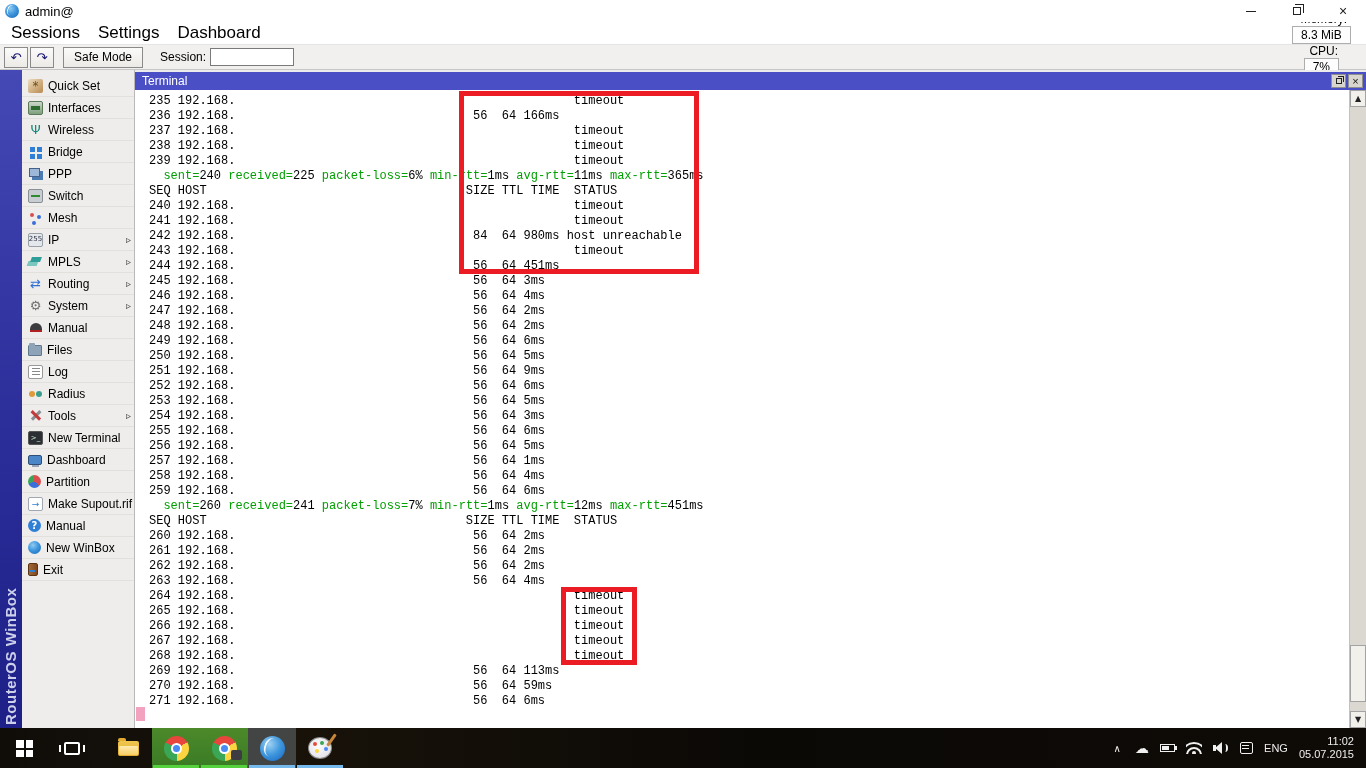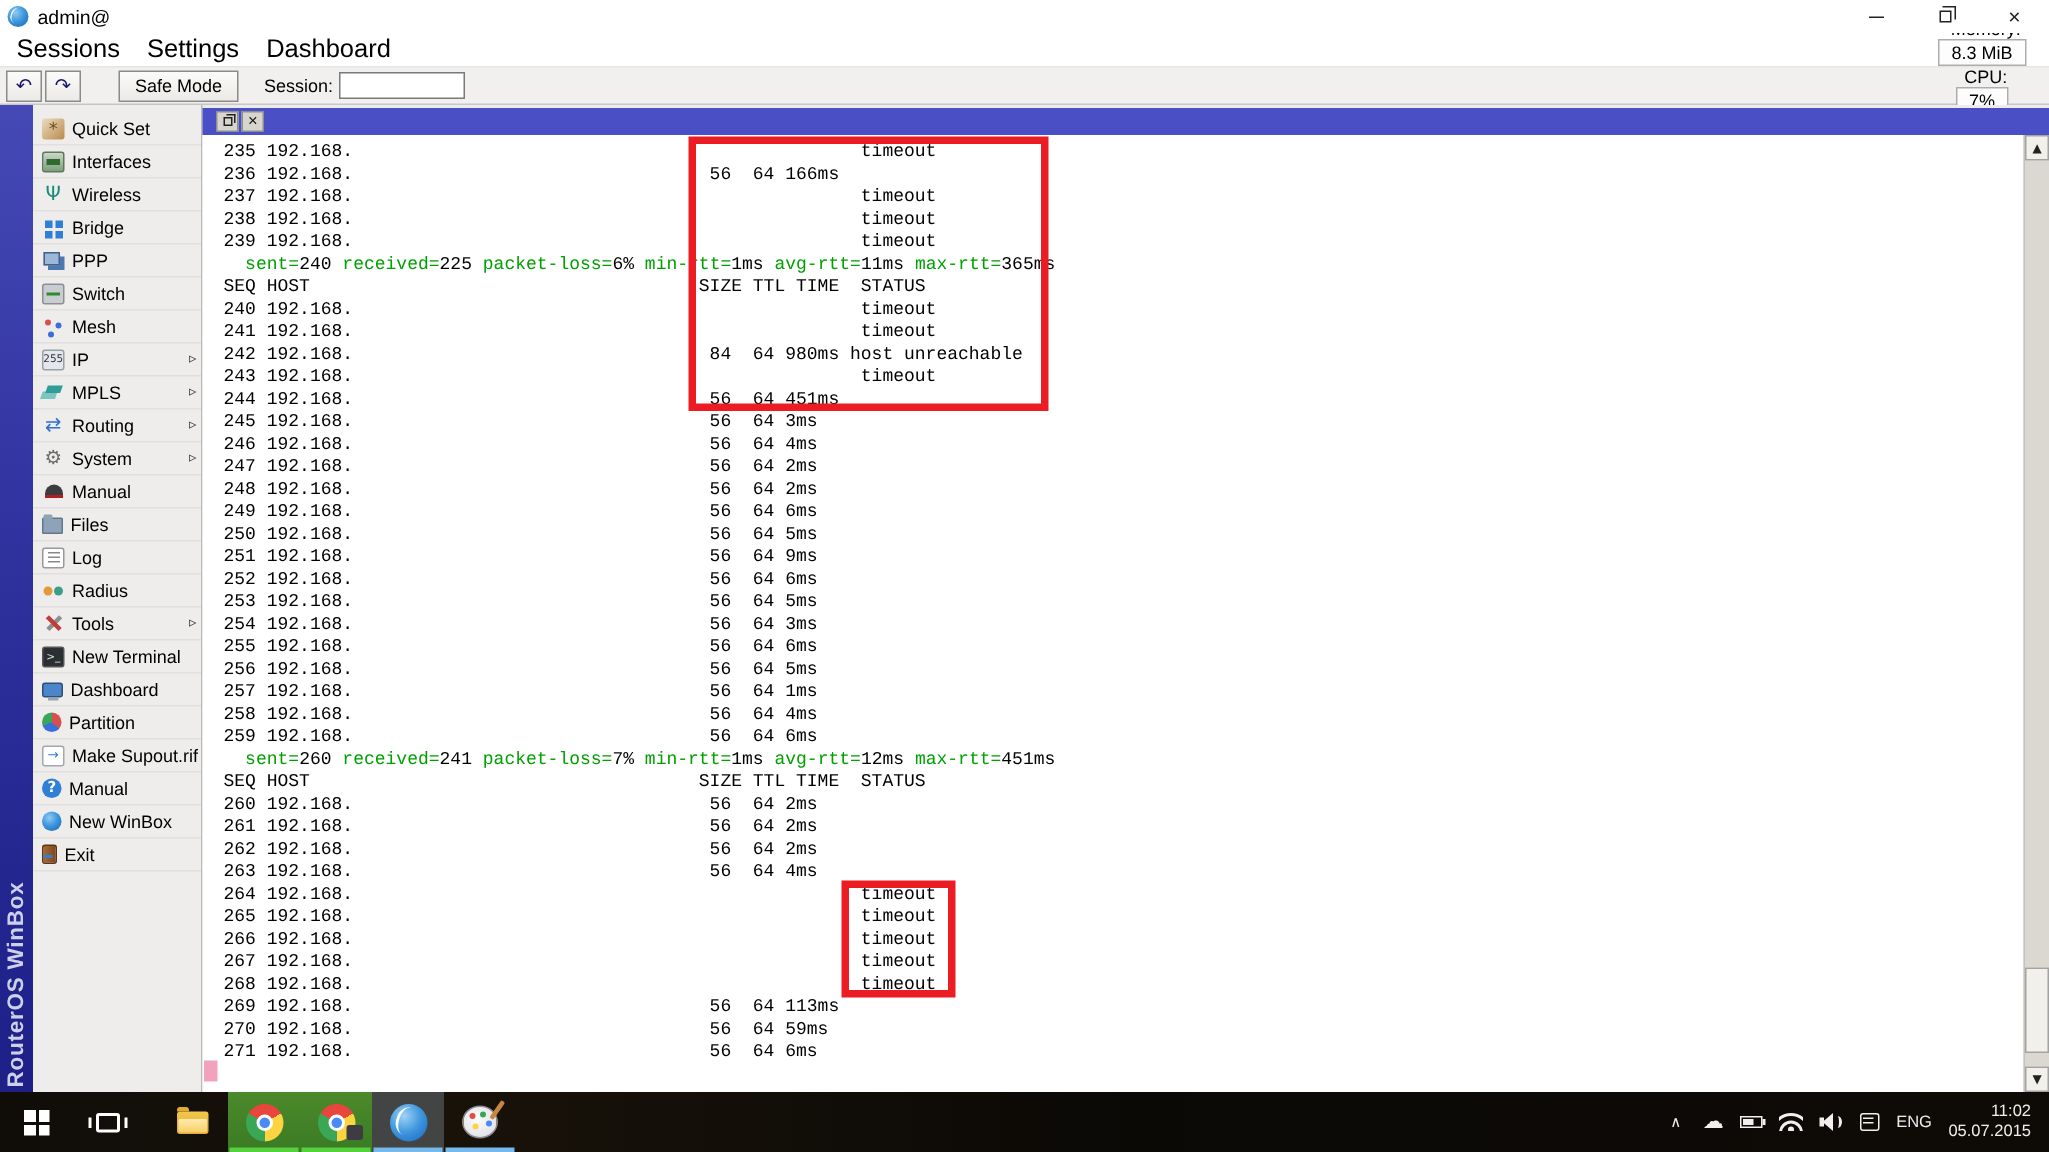--- a/index.html
+++ b/index.html
@@ -24,21 +24,21 @@
   .menubar { height:22px; background:#fff; display:flex; align-items:center; font-size:17px; padding-left:2px; }
   .menu-item { padding:2px 9px; }
 
   
   .toolbar { height:26px; background:#f1f0ee; border-top:1px solid #e5e5e5; border-bottom:1px solid #c6c6c6;
     display:flex; align-items:center; padding:0 4px; font-size:12px; }
   .icon-btn { width:24px; height:21px; border:1px solid #8a8a8a; background:linear-gradient(#fbfbfa,#eceae6);
     color:#15156e; font-size:13px; display:flex; align-items:center; justify-content:center; margin-right:2px;
     font-family:"DejaVu Sans",sans-serif; }
   .safe-mode-btn { height:21px; border:1px solid #8a8a8a; background:linear-gradient(#fbfbfa,#eceae6);
-    padding:0 10px; margin-left:23px; display:flex; align-items:center; }
+    padding:0 10px; margin-left:7px; display:flex; align-items:center; }
   .session-label { margin-left:17px; }
   .session-input { width:84px; height:18px; border:1px solid #7a7a7a; background:#fff; margin-left:4px;
     font-size:12px; padding:0 2px; font-family:"Liberation Sans",sans-serif; }
   .tb-stats { margin-left:auto; display:flex; align-items:center;flex-direction:column; }
   .stat-label { margin-left:7px; margin-right:2px; }
   .stat-value { border:1px solid #adadad; background:#fdfdfd; padding:1px 8px; white-space:nowrap; }
   .conn-icon { width:9px; height:14px; background:#25871f; border:1px solid #14560f; margin-left:7px; flex:none; }
   .lock-icon { width:12px; height:9px; background:linear-gradient(#f3c84a,#d99f14); border:1px solid #8a6a10;
     border-radius:1px; position:relative; margin:3px 2px 0 7px; flex:none; }
   .lock-icon::before { content:""; position:absolute; left:2px; top:-5px; width:6px; height:6px;
@@ -353,20 +353,21 @@
         <span class="side-label">New WinBox</span>
       </div>
       <div class="side-item">
         <span class="sicon ic-exit"></span>
         <span class="side-label">Exit</span>
       </div>
     </div>
 
   <div class="term">
     <div class="term-titlebar">
+      <span class="term-title">Terminal</span>
       <div class="term-btn">
           <span class="restore-mini"></span>
         </div>
       <div class="term-btn">
           <span>×</span>
         </div>
     </div>
     <div class="term-body">
       <div class="term-pre"><span class="tline"><span>235 192.168.                                               timeout</span></span><span class="tline"><span>236 192.168.                                 56  64 166ms</span></span><span class="tline"><span>237 192.168.                                               timeout</span></span><span class="tline"><span>238 192.168.                                               timeout</span></span><span class="tline"><span>239 192.168.                                               timeout</span></span><span class="tline"><span>  </span><span class="g">sent=</span><span>240 </span><span class="g">received=</span><span>225 </span><span class="g">packet-loss=</span><span>6% </span><span class="g">min-rtt=</span><span>1ms </span><span class="g">avg-rtt=</span><span>11ms </span><span class="g">max-rtt=</span><span>365ms</span></span><span class="tline"><span>SEQ HOST                                    SIZE TTL TIME  STATUS</span></span><span class="tline"><span>240 192.168.                                               timeout</span></span><span class="tline"><span>241 192.168.                                               timeout</span></span><span class="tline"><span>242 192.168.                                 84  64 980ms host unreachable</span></span><span class="tline"><span>243 192.168.                                               timeout</span></span><span class="tline"><span>244 192.168.                                 56  64 451ms</span></span><span class="tline"><span>245 192.168.                                 56  64 3ms</span></span><span class="tline"><span>246 192.168.                                 56  64 4ms</span></span><span class="tline"><span>247 192.168.                                 56  64 2ms</span></span><span class="tline"><span>248 192.168.                                 56  64 2ms</span></span><span class="tline"><span>249 192.168.                                 56  64 6ms</span></span><span class="tline"><span>250 192.168.                                 56  64 5ms</span></span><span class="tline"><span>251 192.168.                                 56  64 9ms</span></span><span class="tline"><span>252 192.168.                                 56  64 6ms</span></span><span class="tline"><span>253 192.168.                                 56  64 5ms</span></span><span class="tline"><span>254 192.168.                                 56  64 3ms</span></span><span class="tline"><span>255 192.168.                                 56  64 6ms</span></span><span class="tline"><span>256 192.168.                                 56  64 5ms</span></span><span class="tline"><span>257 192.168.                                 56  64 1ms</span></span><span class="tline"><span>258 192.168.                                 56  64 4ms</span></span><span class="tline"><span>259 192.168.                                 56  64 6ms</span></span><span class="tline"><span>  </span><span class="g">sent=</span><span>260 </span><span class="g">received=</span><span>241 </span><span class="g">packet-loss=</span><span>7% </span><span class="g">min-rtt=</span><span>1ms </span><span class="g">avg-rtt=</span><span>12ms </span><span class="g">max-rtt=</span><span>451ms</span></span><span class="tline"><span>SEQ HOST                                    SIZE TTL TIME  STATUS</span></span><span class="tline"><span>260 192.168.                                 56  64 2ms</span></span><span class="tline"><span>261 192.168.                                 56  64 2ms</span></span><span class="tline"><span>262 192.168.                                 56  64 2ms</span></span><span class="tline"><span>263 192.168.                                 56  64 4ms</span></span><span class="tline"><span>264 192.168.                                               timeout</span></span><span class="tline"><span>265 192.168.                                               timeout</span></span><span class="tline"><span>266 192.168.                                               timeout</span></span><span class="tline"><span>267 192.168.                                               timeout</span></span><span class="tline"><span>268 192.168.                                               timeout</span></span><span class="tline"><span>269 192.168.                                 56  64 113ms</span></span><span class="tline"><span>270 192.168.                                 56  64 59ms</span></span><span class="tline"><span>271 192.168.                                 56  64 6ms</span></span></div>
       <div class="term-cursor" style="left: 1px; top: 617px;"></div>

